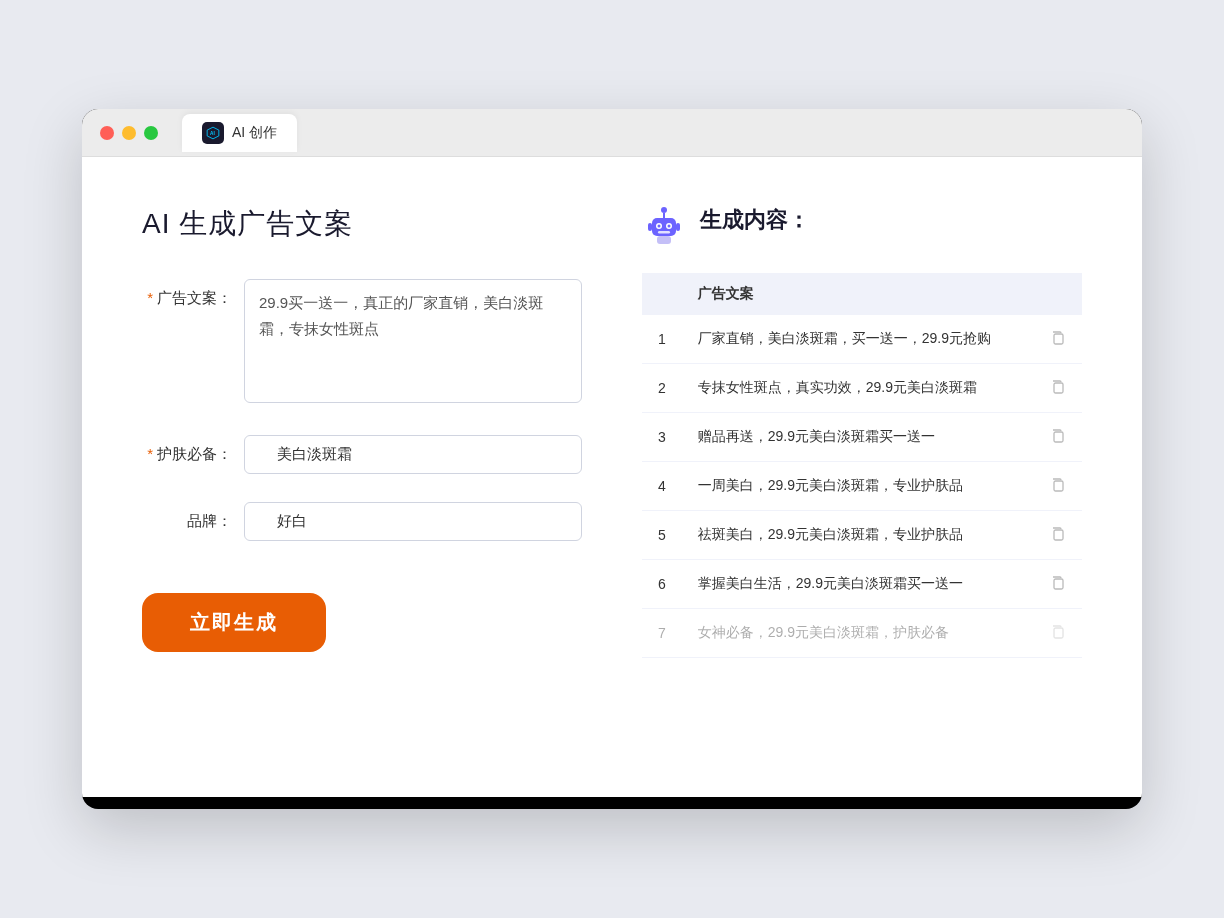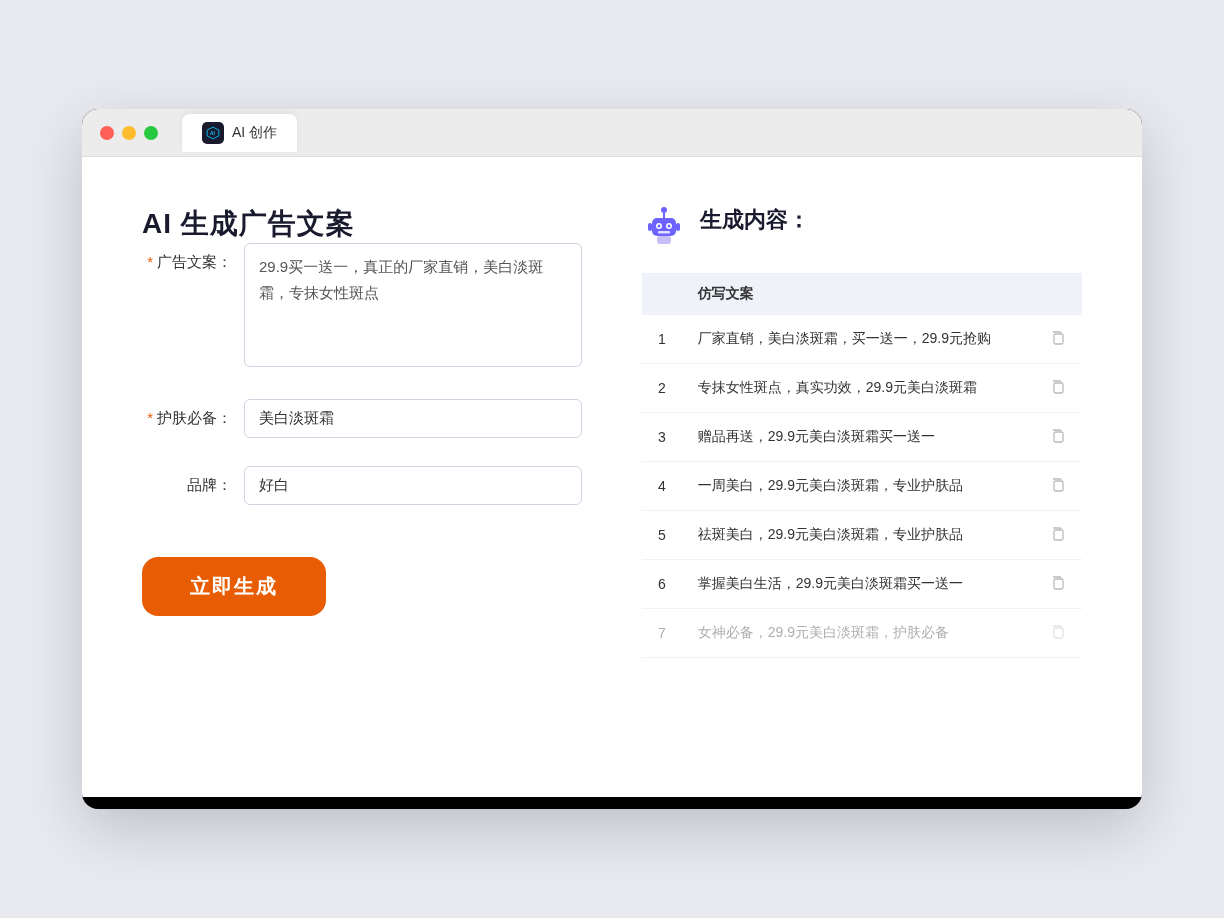--- a/index.html
+++ b/index.html
@@ -84,22 +84,23 @@
       gap: 60px;
     }
 
     
     .left-panel {
       flex: 0 0 440px;
     }
 
     .page-title {
       font-size: 28px;
-      font-weight: 700;
+      font-weight: 400;
       color: #1a1a2e;
+      margin-bottom: 36px;
       letter-spacing: 1px;
     }
 
     .form-group {
       display: flex;
       align-items: flex-start;
       margin-bottom: 28px;
     }
 
     .form-label {
@@ -132,21 +133,21 @@
       outline: none;
       line-height: 1.7;
       font-family: inherit;
       background: #fff;
     }
 
     .form-input {
       width: 100%;
       border: 1.5px solid #d0d4e0;
       border-radius: 6px;
-      padding: 10px 14px;
+      padding: 10px 32px;
       font-size: 15px;
       color: #333;
       outline: none;
       font-family: inherit;
       background: #fff;
     }
 
     .generate-btn {
       background: #e85d04;
       color: #fff;
@@ -313,21 +314,21 @@
 
           <rect x="15" y="31" width="14" height="8" rx="3" fill="#8a7ff0" opacity="0.5"></rect>
         </svg>
         <span class="result-title">生成内容：</span>
       </div>
 
       <table class="result-table">
         <thead>
           <tr>
             <th class="col-num"></th>
-            <th>仿写文案</th>
+            <th>广告文案</th>
             <th class="col-copy"></th>
           </tr>
         </thead>
         <tbody id="result-tbody">
         <tr>
               <td class="row-num col-num">1</td>
               <td>厂家直销，美白淡斑霜，买一送一，29.9元抢购</td>
               <td class="col-copy"><span class="copy-icon"><svg width="16" height="16" viewBox="0 0 16 16" fill="none" xmlns="http://www.w3.org/2000/svg">
       <rect x="4" y="5" width="9" height="10" rx="1.5" stroke="#bbb" stroke-width="1.3" fill="none"></rect>
       <path d="M3 3h7a1 1 0 0 1 1 1" stroke="#bbb" stroke-width="1.3" fill="none"></path>

